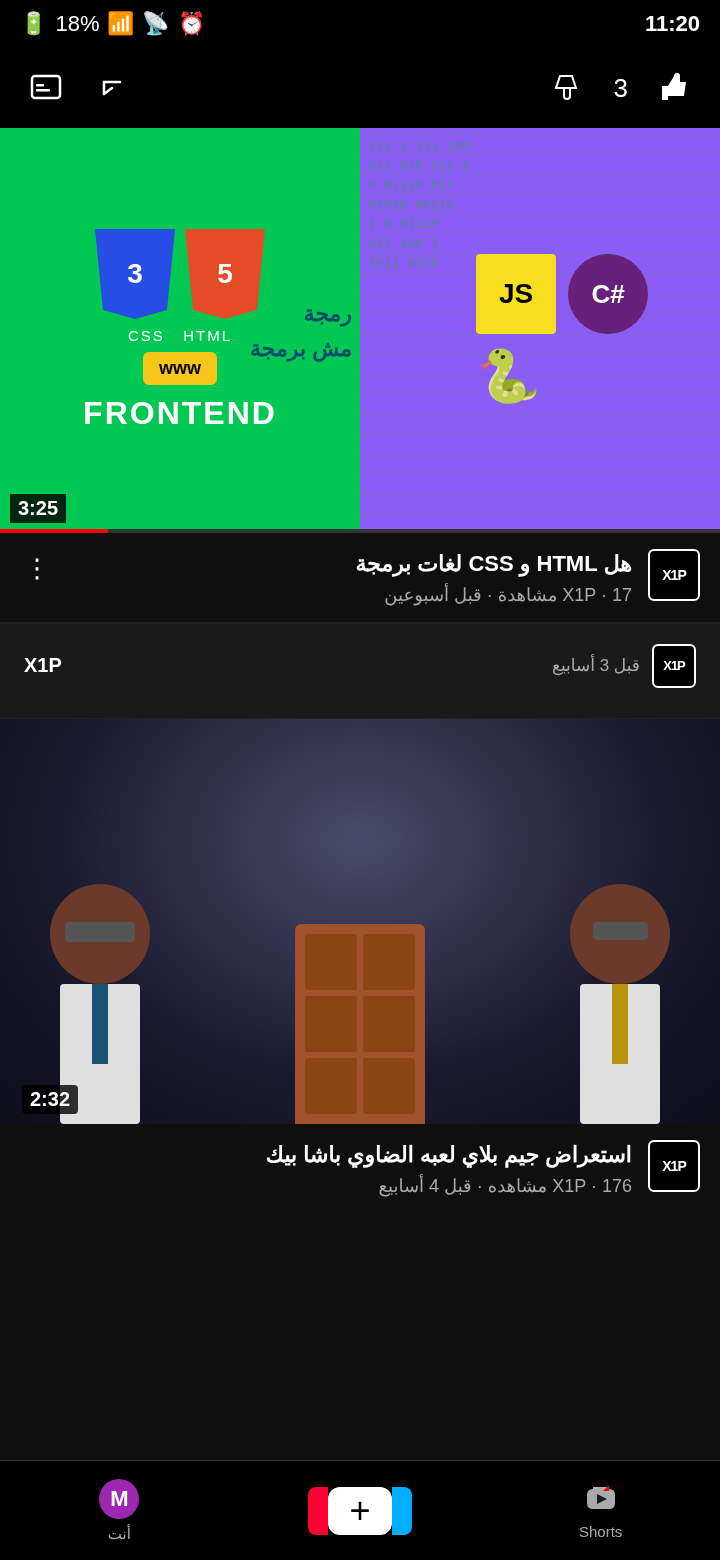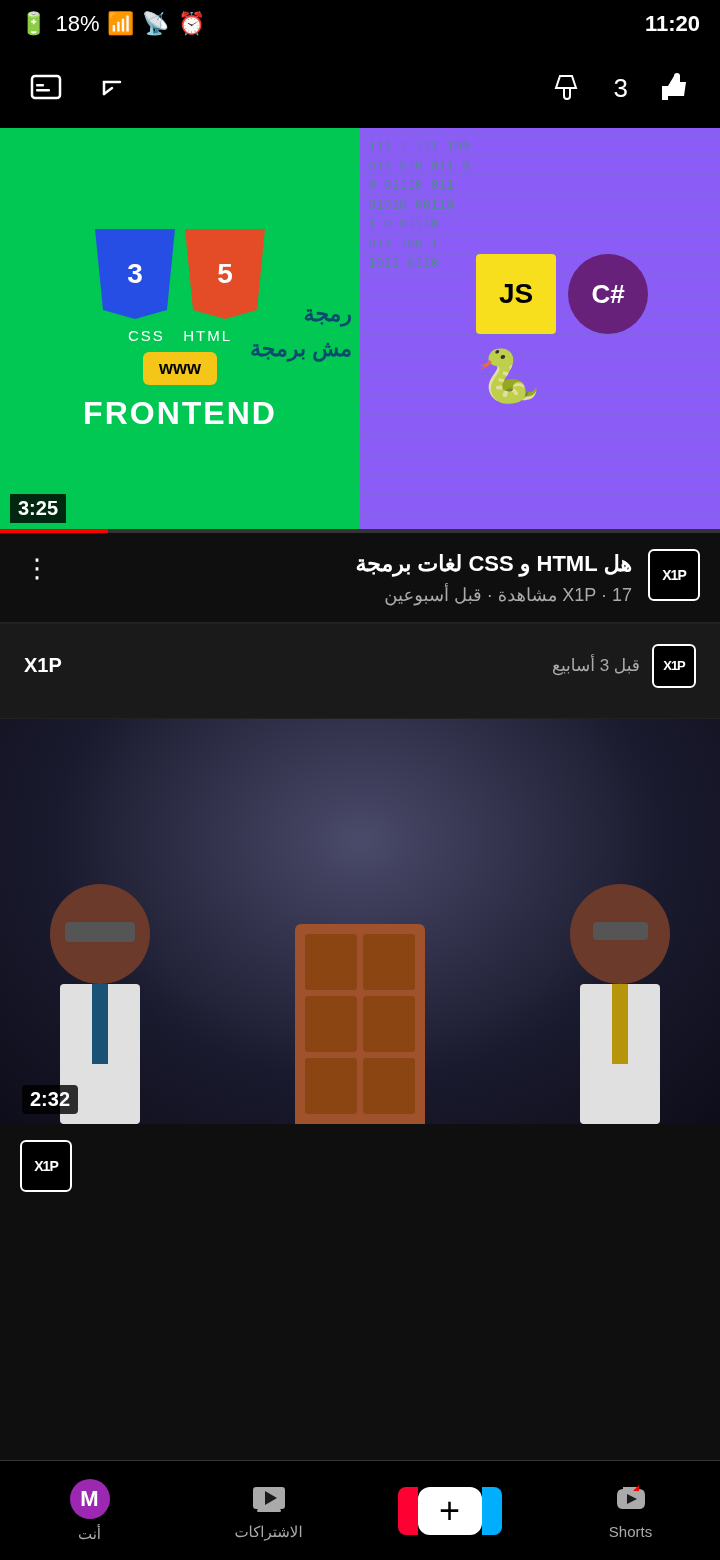--- a/index.html
+++ b/index.html
@@ -602,44 +602,38 @@
       </div>
       <div class="mc-body" style="position:relative;">
         <div class="mc-tie-right"></div>
       </div>
     </div>
   </div>
   <div class="video-duration-2">2:32</div>
 </div>
 
 <div class="video-info-2">
+  <div class="video-info-text-2">
+    <div class="video-title-2">استعراض جيم بلاي لعبه الضاوي باشا بيك</div>
+    <div class="video-meta-2">X1P · 176 مشاهده · قبل 4 أسابيع</div>
+  </div>
   <div class="x1p-logo">
     <span style="font-size:14px;font-weight:900;">X1P</span>
   </div>
 </div>
 
 <div class="bottom-padding"></div>
 
 <div class="bottom-nav">
 
   <div class="nav-item">
     <div class="nav-avatar">M</div>
     <span class="nav-label">أنت</span>
   </div>
 
-  <div class="nav-item">
-    <div style="display:flex;align-items:center;justify-content:center;">
-      <svg width="36" height="36" viewBox="0 0 36 36" fill="none">
-        <rect x="2" y="6" width="32" height="22" rx="3" fill="#aaa"></rect>
-        <polygon points="14,10 14,24 26,17" fill="#1a1a1a"></polygon>
-        <rect x="6" y="28" width="24" height="3" rx="1.5" fill="#aaa"></rect>
-      </svg>
-    </div>
-    <span class="nav-label">الاشتراكات</span>
-  </div>
 
   <div class="nav-item">
     <div style="display:flex;align-items:center;">
       <div class="nav-add-left"></div>
       <div class="nav-add-btn">
         <span style="font-size:36px;font-weight:300;color:#000;">+</span>
       </div>
       <div class="nav-add-right"></div>
     </div>
   </div>

